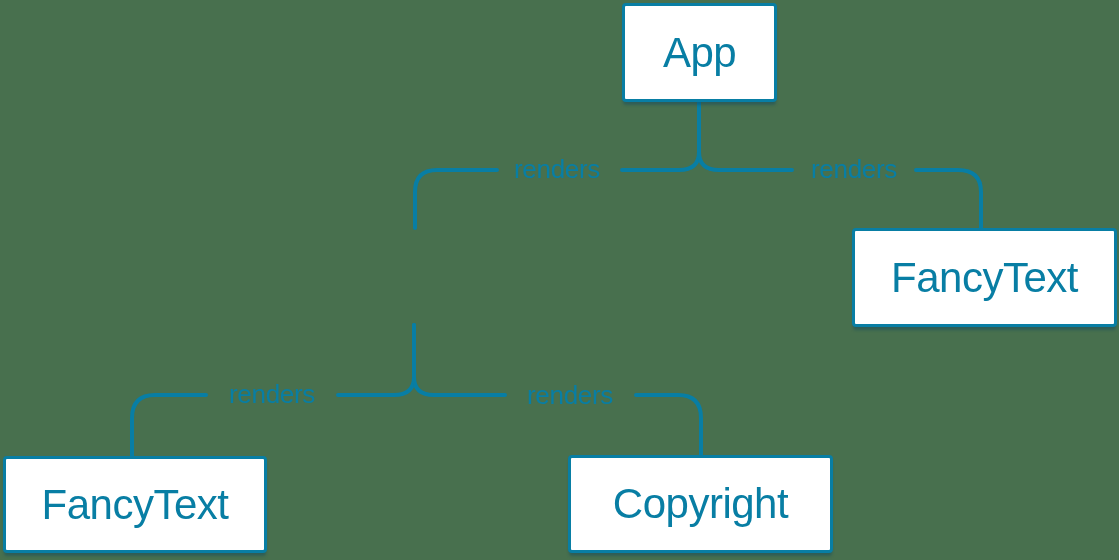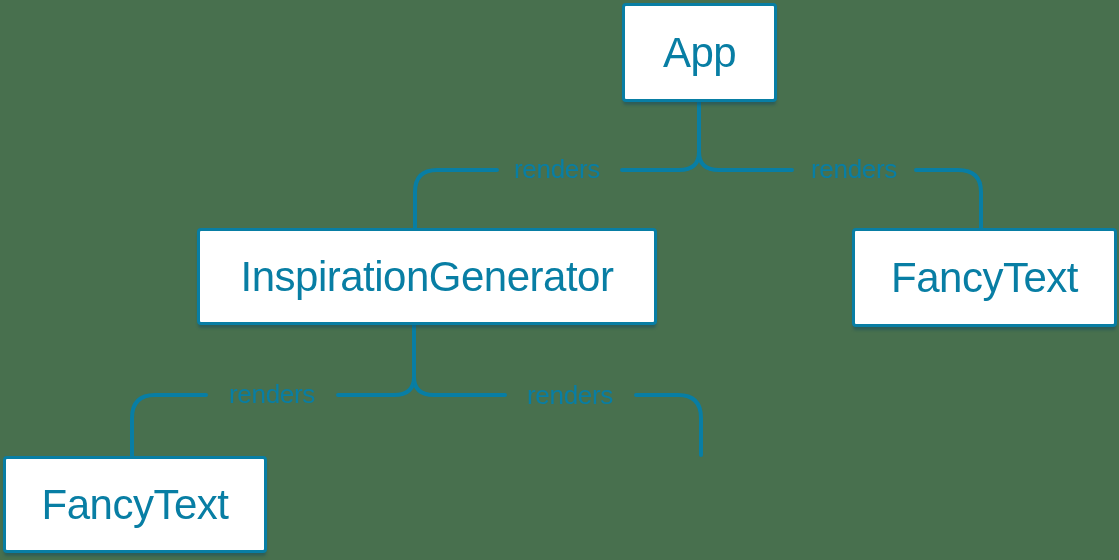--- a/index.html
+++ b/index.html
@@ -72,26 +72,26 @@
 
   <span class="edge-label" style="left:557px;top:169px">renders</span>
   <span class="edge-label" style="left:854px;top:169px">renders</span>
   <span class="edge-label" style="left:272px;top:394px">renders</span>
   <span class="edge-label" style="left:570px;top:395px">renders</span>
 
   <div class="node" style="left:622px;top:3px;width:155px;height:99px">
     <span>App</span>
   </div>
 
-  <div class="node" style="left:197px;top:228px;width:460px;height:97px">
-    <span>InspirationGenerator</span>
-  </div>
 
   <div class="node" style="left:852px;top:228px;width:265px;height:99px">
     <span>FancyText</span>
   </div>
 
   <div class="node" style="left:3px;top:456px;width:264px;height:97px">
     <span>FancyText</span>
   </div>
 
+  <div class="node" style="left:568px;top:455px;width:265px;height:98px">
+    <span>Copyright</span>
+  </div>
 
 </div>
 
 </body></html>

